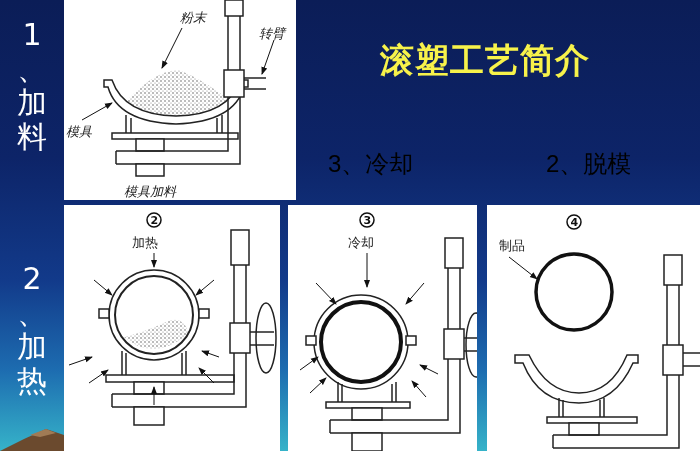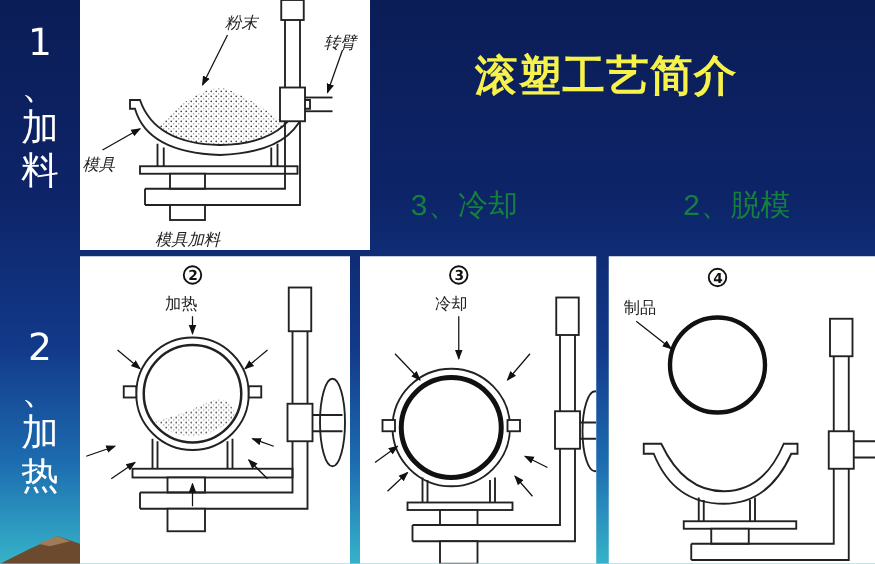--- a/index.html
+++ b/index.html
@@ -12,21 +12,21 @@
     position: absolute; color: #ffffff; font-family: "DejaVu Sans", sans-serif;
     font-size: 30px; line-height: 34px; text-align: center; width: 52px; left: 6px;
   }
   .panel { position: absolute; background: #ffffff; overflow: hidden; }
   .panel svg { position: absolute; left: 0; top: 0; }
   .title {
     position: absolute; left: 380px; top: 38px; color: #f7f24a;
     font-family: Liberation Serif, serif; font-weight: bold; font-size: 34px; letter-spacing: 1px;
   }
   .step-label {
-    position: absolute; color: #15803d; font-family: Liberation Mono, monospace; font-size: 24px;
+    position: absolute; color: #000000; font-family: Liberation Sans, sans-serif; font-size: 24px;
   }
   .diag-text { font-family: "DejaVu Sans", sans-serif; font-size: 13px; fill: #222; }
   .num { font-family: "DejaVu Sans", sans-serif; font-size: 11px; font-weight: bold; fill: #111; }
   .mountain { position: absolute; left: 0; bottom: 0; }
 </style>
 </head>
 <body>
 
 <div class="side-label" style="top:18px;">
   <div>1</div>

